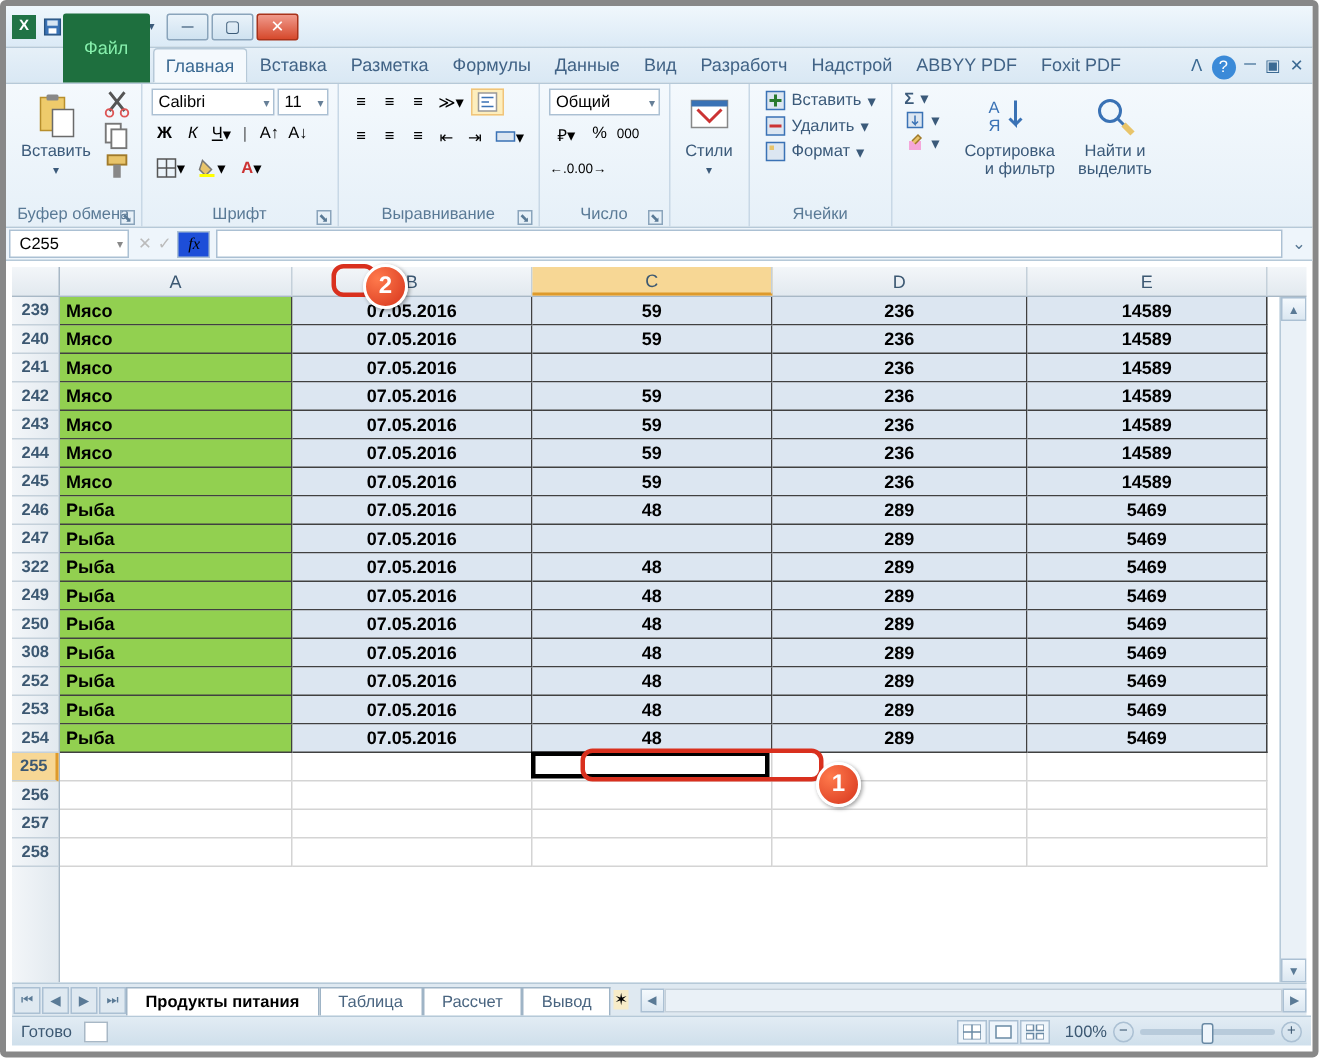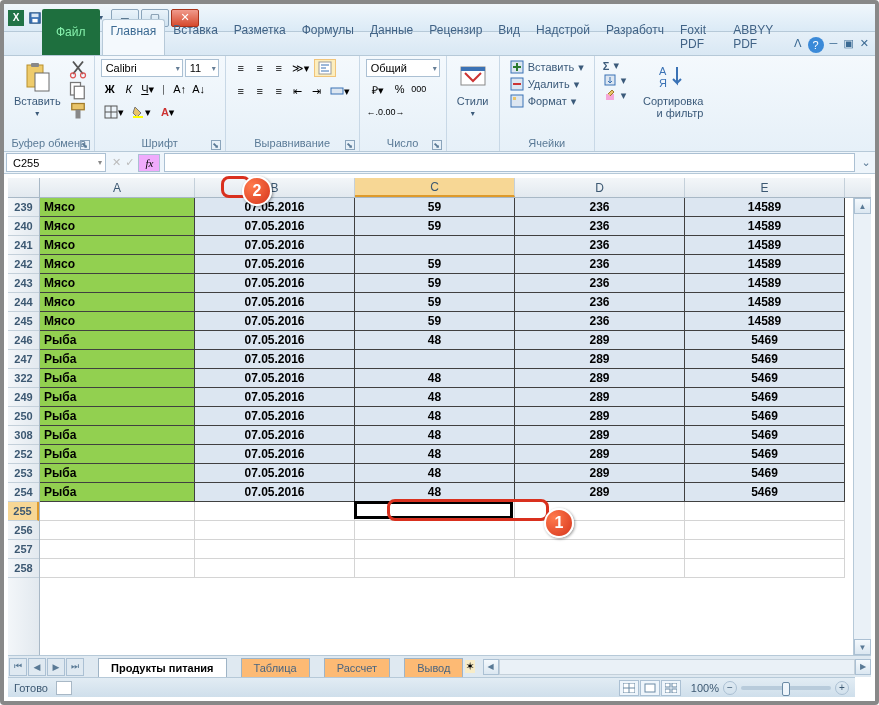--- a/index.html
+++ b/index.html
@@ -36,24 +36,24 @@
 .row { display: flex; align-items: center; gap: 2px; }
 .combo { height: 18px; border: 1px solid #abc0d3; background: #fff; padding: 0 14px 0 4px; font-size: 11px; display: flex; align-items: center; position: relative; }
 .combo::after { content: "▾"; position: absolute; right: 2px; color: #667f97; font-size: 8px; }
 .btn-tiny { width: 18px; height: 18px; display: flex; align-items: center; justify-content: center; border: 1px solid transparent; }
 .mid-row { display:flex; gap:1px; margin-bottom:2px;}
 .text-btn { display:flex; align-items:center; gap:4px; padding:1px 4px; color:#3b5a7a; font-size:11px;}
 .text-btn svg{width:14px;height:14px;}
 
 
 .fbar { height: 22px; border-bottom: 1px solid #b6c9d8; display: flex; align-items: stretch; background: #eef5fb; }
-.namebox { width: 100px; border: 1px solid #abc0d3; background: #fff; margin: 1px 2px; display: flex; align-items: center; padding: 0 6px; position:relative;}
+.namebox { width: 80px; border: 1px solid #abc0d3; background: #fff; margin: 1px 2px; display: flex; align-items: center; padding: 0 6px; position:relative;}
 .namebox::after{content:"▾"; position:absolute; right:3px; font-size:8px; color:#888;}
 .fx-sect { display:flex; align-items:center; padding:0 4px; gap:4px;}
-.fx-btn { width: 22px; height: 18px; border:1px solid #abc0d3; background:#f0abfc; font-style:italic; font-family: "Times New Roman"; display:flex;align-items:center;justify-content:center; position:relative;}
+.fx-btn { width: 22px; height: 18px; border:1px solid #abc0d3; background:#1d4ed8; font-style:italic; font-family: "Times New Roman"; display:flex;align-items:center;justify-content:center; position:relative;}
 .formula-input { flex:1; border:1px solid #abc0d3; background:#fff; margin:1px 2px 1px 0; padding:0 4px; display:flex; align-items:center;}
 .fbar-expand { width:18px; display:flex; align-items:center; justify-content:center; color:#5a7a96;}
 
 
 .sheet-area { position: absolute; top: 174px; bottom: 46px; left: 4px; right: 4px; display: flex; flex-direction: column; background: #fff; }
 .col-headers { display: flex; height: 20px; background: linear-gradient(#f3f6f9,#e2e9ef); border-bottom: 1px solid #a8b8c6; }
 .corner { width: 32px; border-right: 1px solid #a8b8c6; }
 .colh { border-right: 1px solid #c4d0da; display:flex; align-items:center; justify-content:center; color:#3c5872; font-size:12px;}
 .colh.selected { background: #f7d795; border-bottom:2px solid #de9a2b;}
 .rows-wrap { flex:1; overflow:hidden; display:flex;font-weight:bold;}
@@ -68,29 +68,29 @@
 .cell.center { justify-content:center;}
 .active-cell-border { position:absolute; border:3px solid #000; pointer-events:none;}
 .vscroll { width:18px; background:#e8eff5; border-left:1px solid #b6c9d8; display:flex; flex-direction:column;}
 .vscroll .arrow{height:16px; border:1px solid #abc0d3; background:linear-gradient(#f4f9fd,#dbe7f1); display:flex;align-items:center;justify-content:center;font-size:8px;color:#5a7a96;}
 .vscroll .track{flex:1; background:#eaf1f7;}
 
 
 .sheet-tabs { position:absolute; bottom:24px; left:4px; right:4px; height:22px; background:#dfe9f1; border-top:1px solid #b6c9d8; display:flex; align-items:center;}
 .tab-nav { display:flex;}
 .tab-nav .nav-btn{width:18px;height:18px;border:1px solid #abc0d3;display:flex;align-items:center;justify-content:center;font-size:9px;color:#5a7a96;margin-left:1px;}
-.sheet-tab { padding:3px 12px; background:#fff; border:1px solid #9fb4c6; border-bottom:none; margin-left:14px; font-size:11px; position:relative; top:1px;}
+.sheet-tab { padding:3px 12px; background:#fff; border:1px solid #9fb4c6; border-bottom:none; margin-left:0; font-size:11px; position:relative; top:1px;}
 .sheet-tab.active { background:#fff; font-weight:bold; z-index:2;}
-.sheet-tab.inactive { background:#fdba74; color:#4a6580;}
+.sheet-tab.inactive { background:#ffffff; color:#4a6580;}
 .hscroll{flex:1; display:flex; align-items:center; margin-left:8px;}
 .hscroll .htrack{flex:1;height:16px;background:#eaf1f7;border:1px solid #c4d0da;}
 .hscroll .harrow{width:16px;height:16px;border:1px solid #abc0d3;background:linear-gradient(#f4f9fd,#dbe7f1);display:flex;align-items:center;justify-content:center;font-size:8px;color:#5a7a96;}
 
 
-.statusbar { position:absolute; bottom:4px; left:4px; right:20px; height:20px; background:linear-gradient(#e2ecf4,#cfdfeb); border-top:1px solid #b6c9d8; display:flex; align-items:center; padding:0 6px; color:#3c5872;}
+.statusbar { position:absolute; bottom:4px; left:4px; right:1px; height:20px; background:linear-gradient(#e2ecf4,#cfdfeb); border-top:1px solid #b6c9d8; display:flex; align-items:center; padding:0 6px; color:#3c5872;}
 .statusbar .spacer{flex:1;}
 .view-btns{display:flex;gap:1px;}
 .view-btn{width:20px;height:16px;border:1px solid #abc0d3;background:#eef5fb;display:flex;align-items:center;justify-content:center;}
 .zoom{display:flex;align-items:center;gap:4px;margin-left:10px;}
 .zoom .slider{width:90px;height:4px;background:#b8cbdb;border-radius:2px;position:relative;}
 .zoom .slider::before{content:"";position:absolute;left:50%;top:-4px;width:6px;height:12px;background:#eef5fb;border:1px solid #6a8aa5;border-radius:2px;transform:translateX(-50%);}
 .zoom-btn{width:14px;height:14px;border:1px solid #abc0d3;border-radius:7px;display:flex;align-items:center;justify-content:center;font-size:10px;}
 
 
 .callout{position:absolute;border:3px solid #d9301e;border-radius:8px;pointer-events:none;}
@@ -129,26 +129,25 @@
 </div>
 
 <div class="ribbon-tabs">
   <div class="file-tab">Файл</div>
   <div id="tabs-host" style="display: flex;">
       <div class="tab active">Главная</div>
       <div class="tab">Вставка</div>
       <div class="tab">Разметка</div>
       <div class="tab">Формулы</div>
       <div class="tab">Данные</div>
-      <div class="tab">Рецензир</div>
       <div class="tab">Вид</div>
+      <div class="tab">Разработч</div>
       <div class="tab">Надстрой</div>
-      <div class="tab">Разработч</div>
+      <div class="tab">ABBYY PDF</div>
       <div class="tab">Foxit PDF</div>
-      <div class="tab">ABBYY PDF</div>
     </div>
   <div class="help-ico">
     <span style="color:#3b6a93;">ᐱ</span>
     <span style="background:#3b8ad8;color:#fff;width:16px;height:16px;border-radius:8px;display:inline-flex;align-items:center;justify-content:center;">?</span>
     <span>─</span>
     <span>▣</span>
     <span>✕</span>
   </div>
 </div>
 
@@ -320,20 +319,30 @@
       </div>
       <div class="big-btn" style="width:72px;">
         <div class="ico">
             <svg viewBox="0 0 32 32">
               <text x="4" y="14" font-size="12" fill="#3a72b5">А</text>
               <text x="4" y="26" font-size="12" fill="#3a72b5">Я</text>
               <path d="M22 6v16l-4-4m4 4l4-4" stroke="#3a72b5" stroke-width="2" fill="none"></path>
             </svg>
           </div>
         <span style="text-align:right;line-height:1.1;">Сортировка и фильтр</span>
+      </div>
+      <div class="big-btn" style="width:66px;">
+        <div class="ico">
+            <svg viewBox="0 0 32 32">
+              <circle cx="13" cy="13" r="7" fill="none" stroke="#3a72b5" stroke-width="2"></circle>
+              <path d="M18 18l8 8" stroke="#3a72b5" stroke-width="2"></path>
+              <path d="M22 22l6 6" stroke="#e8c46a" stroke-width="4"></path>
+            </svg>
+          </div>
+        <span style="text-align:center;line-height:1.1;">Найти и выделить</span>
       </div>
     </div>
   </div>
 </div>
 
 <div class="fbar">
   <div class="namebox">C255</div>
   <div class="fx-sect">
     <span style="color:#bbb;">✕</span>
     <span style="color:#bbb;">✓</span>

